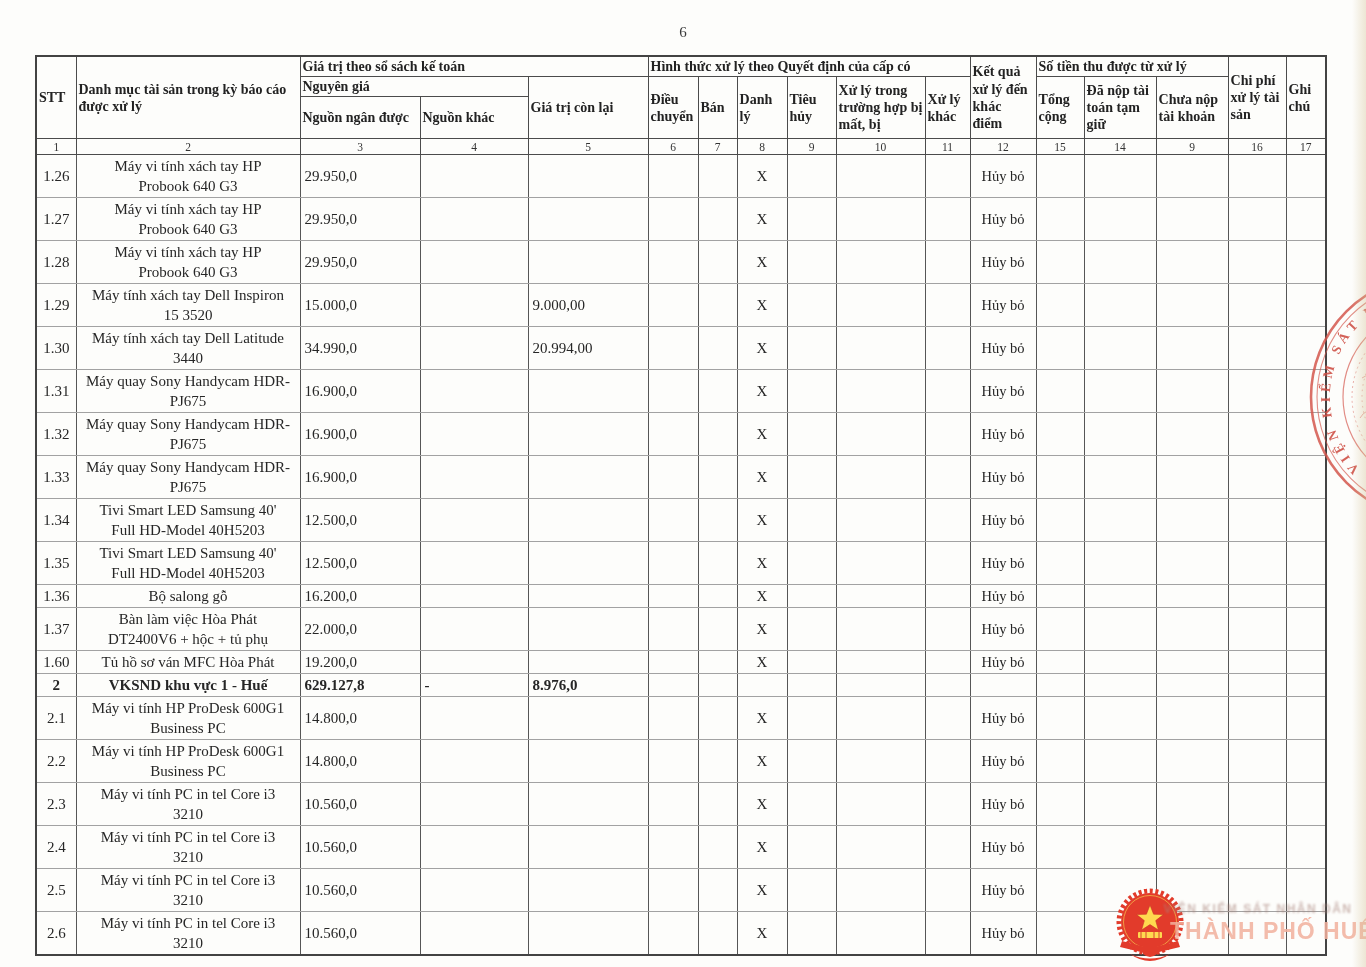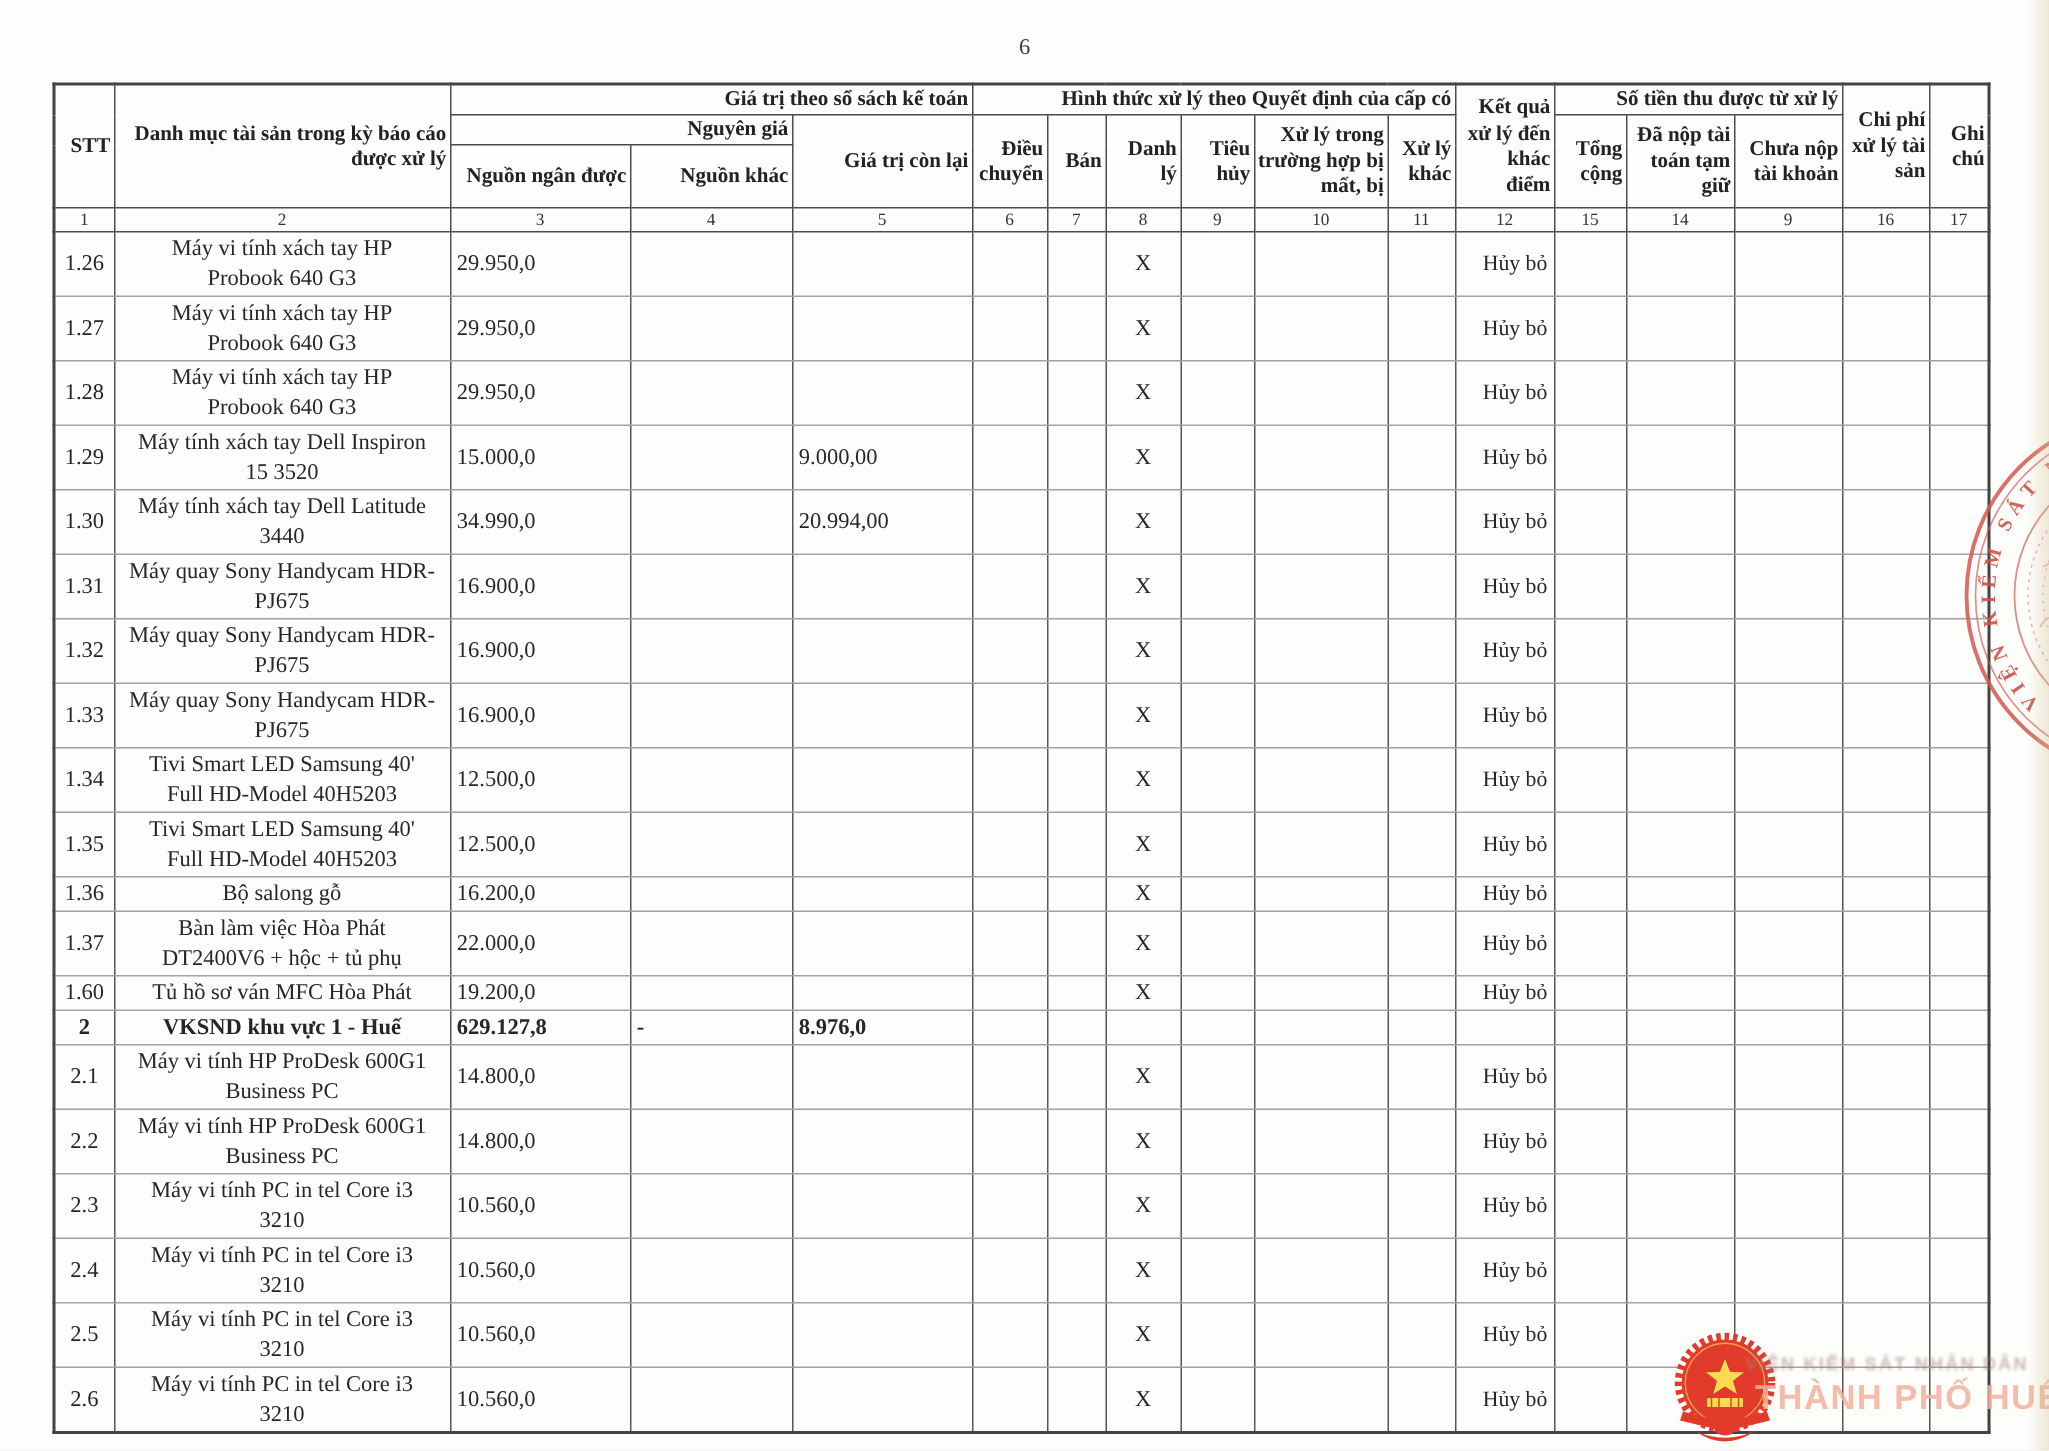--- a/index.html
+++ b/index.html
@@ -14,38 +14,38 @@
   }
   table.asset{
     position:absolute; left:35px; top:55px; width:1290px;
     border-collapse:collapse; table-layout:fixed;
     background:transparent;
   }
   table.asset th, table.asset td{ overflow:hidden; }
   thead th{
     border:1.5px solid #4b4b4b;
     font-weight:bold; font-size:14px; line-height:1.22;
-    text-align:right; vertical-align:middle; padding:1px 2px;
+    text-align:left; vertical-align:middle; padding:1px 2px;
     color:#222;
   }
   tr.hnum td{
     border:1.4px solid #4b4b4b; font-size:11.5px; height:15px;
     text-align:center; padding:0; color:#333; line-height:14px;
   }
   tbody td{
     border-left:1.4px solid #565656; border-right:1.4px solid #565656;
     border-top:1px solid #a2a2a2; border-bottom:1px solid #a2a2a2;
     font-size:15px; line-height:20px; vertical-align:middle;
     padding:1px 4px; color:#262626;
   }
   table.asset{ border:2px solid #434343; }
   td.c-center{ text-align:center; }
   td.c-right{ padding-right:6px; }
   td.c-left{ text-align:center; }
-  td.cell-result{ font-size:14.5px; text-align:right; }
+  td.cell-result{ font-size:14.5px; text-align:center; }
   tr.row-bold td{ font-weight:bold; }
   
   .stamp{ position:absolute; left:1282px; top:268px; width:300px; height:260px; pointer-events:none; }
   
   .emblem{ position:absolute; left:1102px; top:884px; width:96px; height:84px; pointer-events:none; }
   .wm1{
     position:absolute; left:1163px; top:902px; width:190px; text-align:center;
     font-family:"Liberation Sans","DejaVu Sans",sans-serif; font-weight:bold;
     font-size:12px; letter-spacing:1.5px; color:rgba(168,130,120,0.55);
     filter:blur(1.1px); white-space:nowrap;

